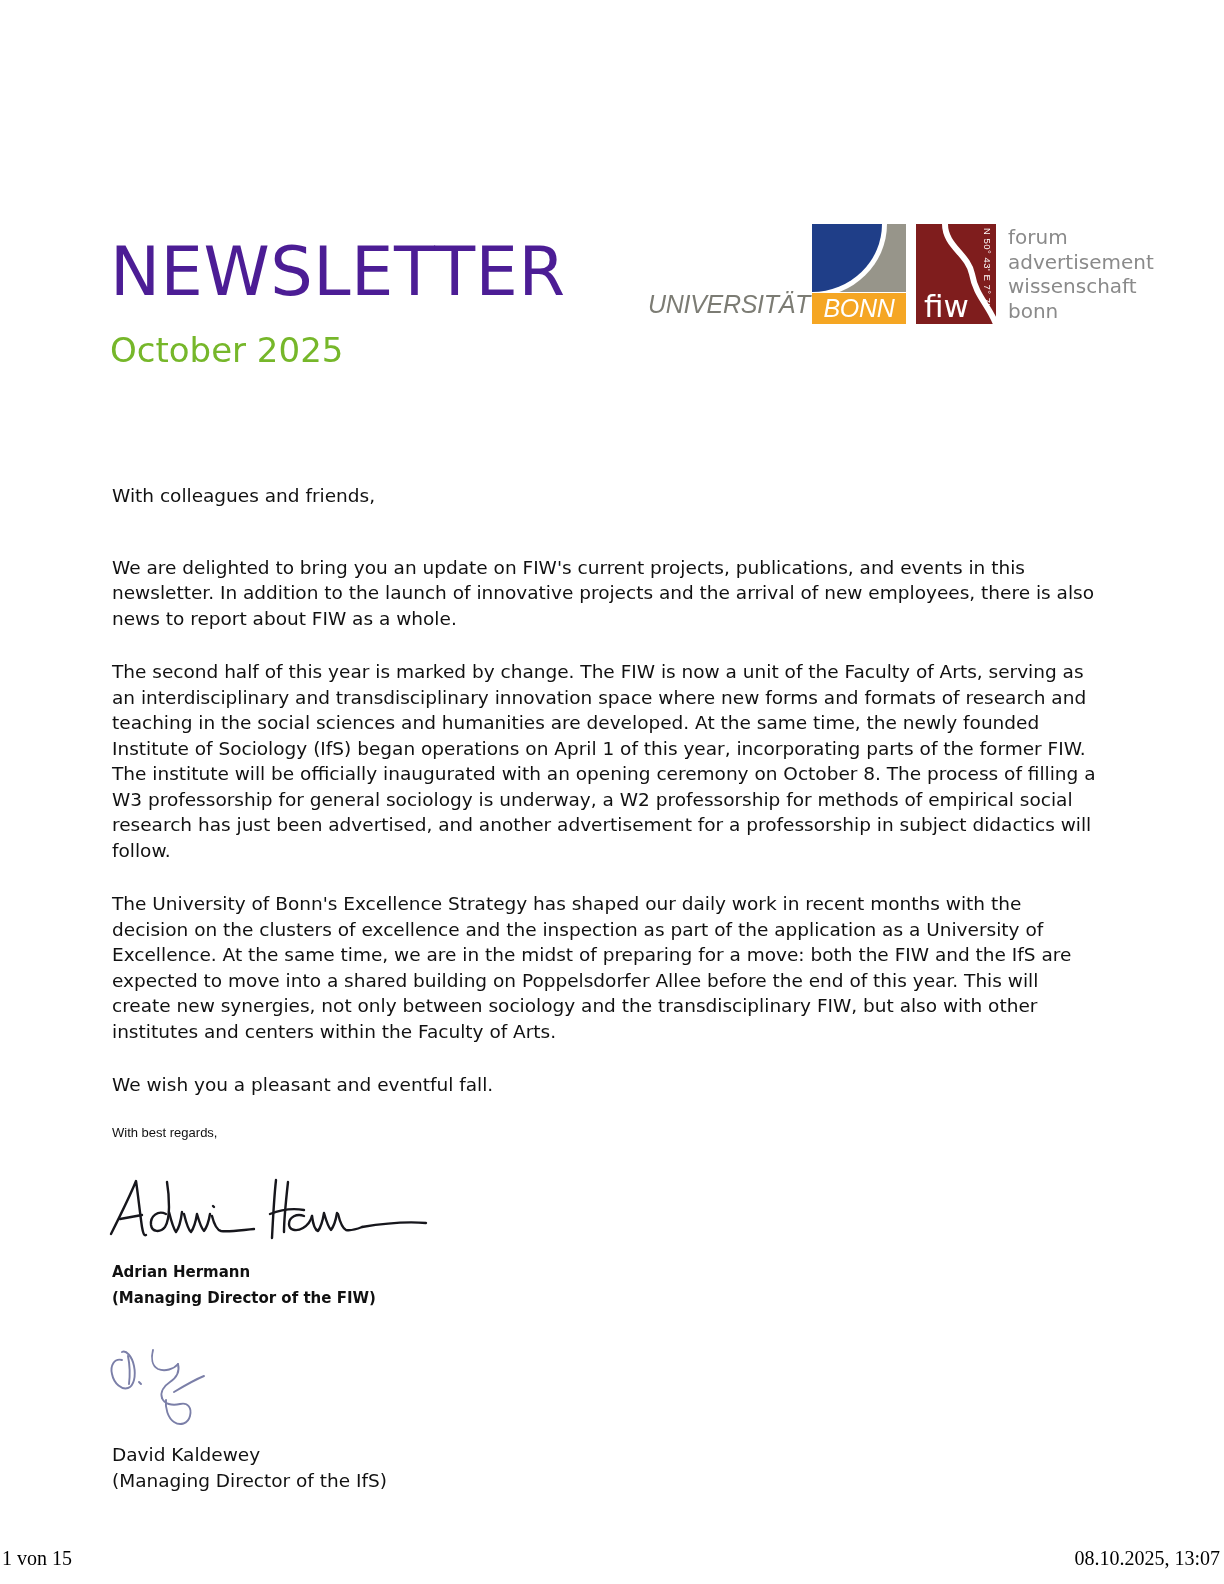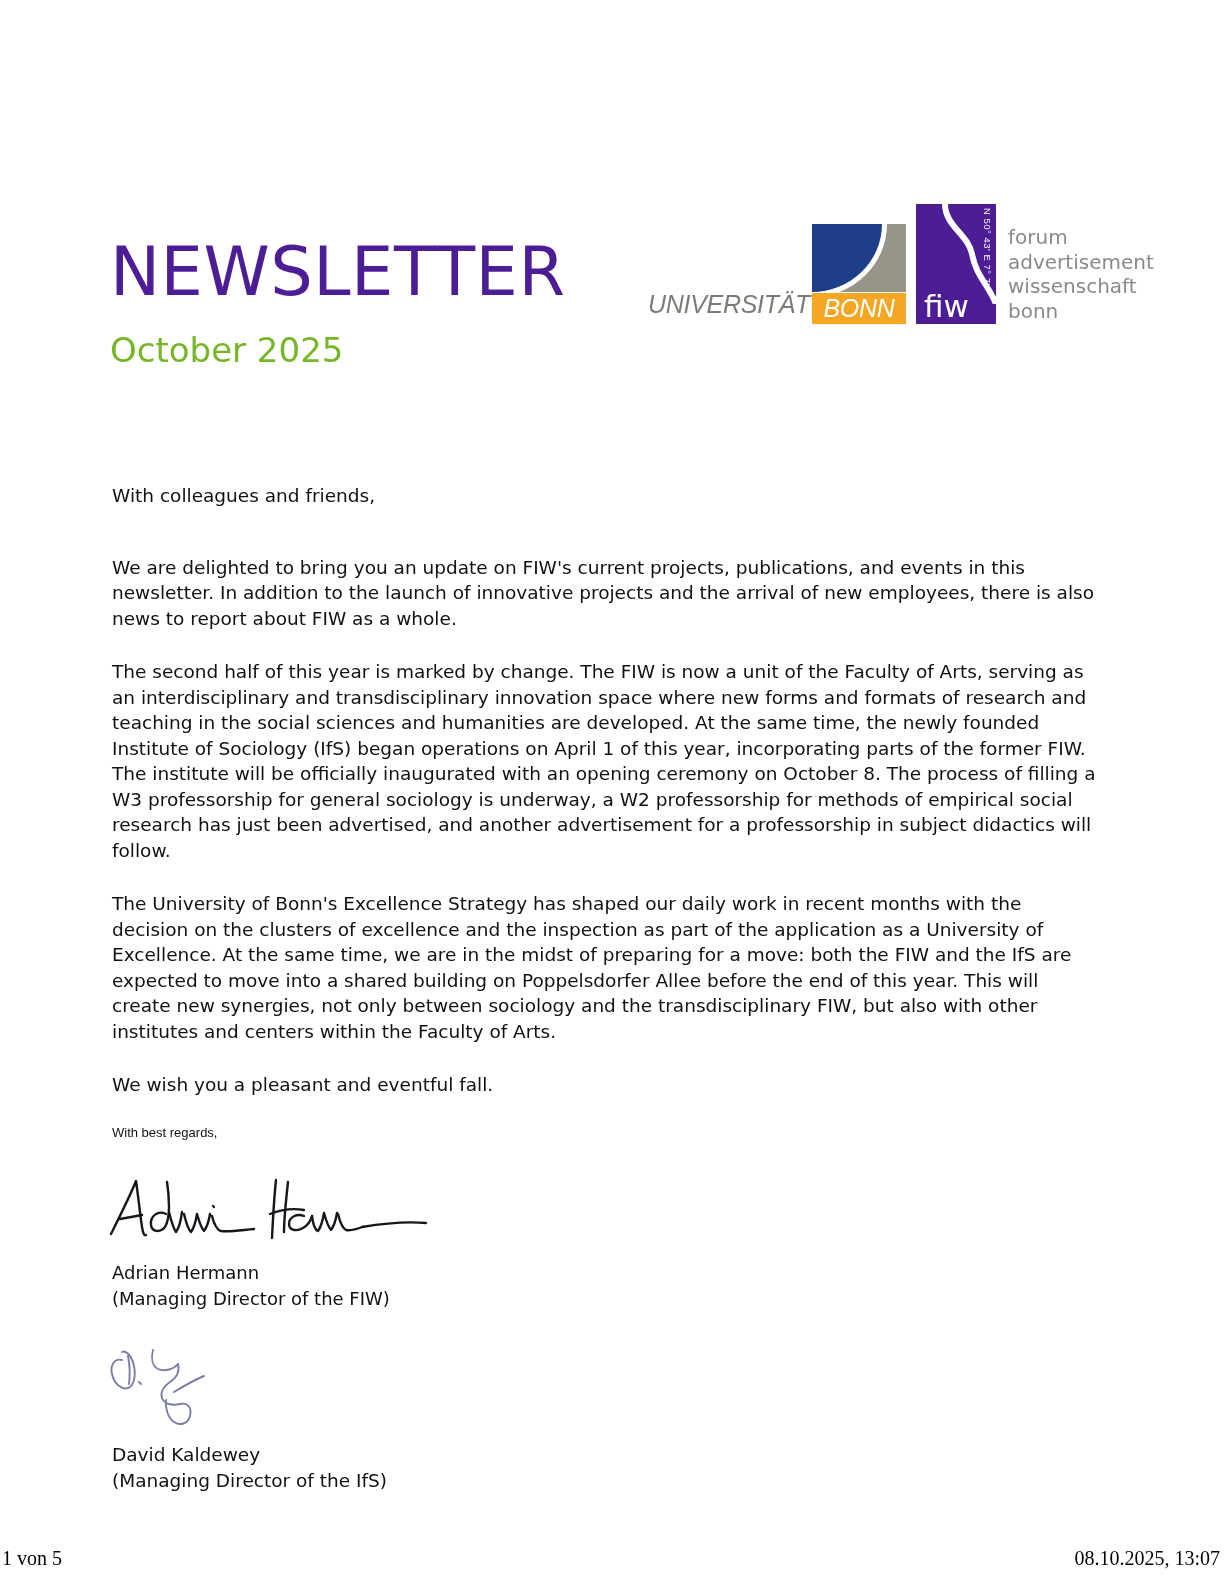--- a/index.html
+++ b/index.html
@@ -143,22 +143,22 @@
   
   .fiw {
     position: relative;
     margin-left: 10px;
     display: flex;
     align-items: flex-end;
   }
   .fiw-box {
     position: relative;
     width: 80px;
-    height: 120px;
-    background: #4c1d95;
+    height: 100px;
+    background: #7f1d1d;
     overflow: hidden;
   }
   .fiw-text {
     position: absolute;
     left: 8px;
     bottom: 2px;
     font-family: "DejaVu Sans", sans-serif;
     font-size: 31px;
     font-weight: 400;
     color: #ffffff;
@@ -233,23 +233,24 @@
     top: 1338px;
     width: 140px;
     height: 90px;
   }
 
   .signer-one {
     position: absolute;
     left: 112px;
     top: 1260px;
     font-family: "DejaVu Sans", sans-serif;
-    font-size: 18px;
+    font-size: 15px;
     line-height: 25.5px;
     color: #111111;
+    font-weight: bold;
   }
   .signer-two {
     position: absolute;
     left: 112px;
     top: 1442px;
     font-family: "DejaVu Sans", sans-serif;
     font-size: 18.5px;
     line-height: 25.5px;
     color: #111111;
   }
@@ -372,17 +373,17 @@
       <path d="M66 54 C 76 48, 86 42, 96 38"></path>
     </g>
   </svg>
 
   <div class="signer-two">
     <span class="signer-name">David Kaldewey</span>
     <span class="signer-role">(Managing Director of the IfS)</span>
   </div>
 
   <div class="footer">
-    <span class="footer-left">1 von 5</span>
+    <span class="footer-left">1 von 15</span>
     <span class="footer-right">08.10.2025, 13:07</span>
   </div>
 
 </div>
 
 </body></html>

